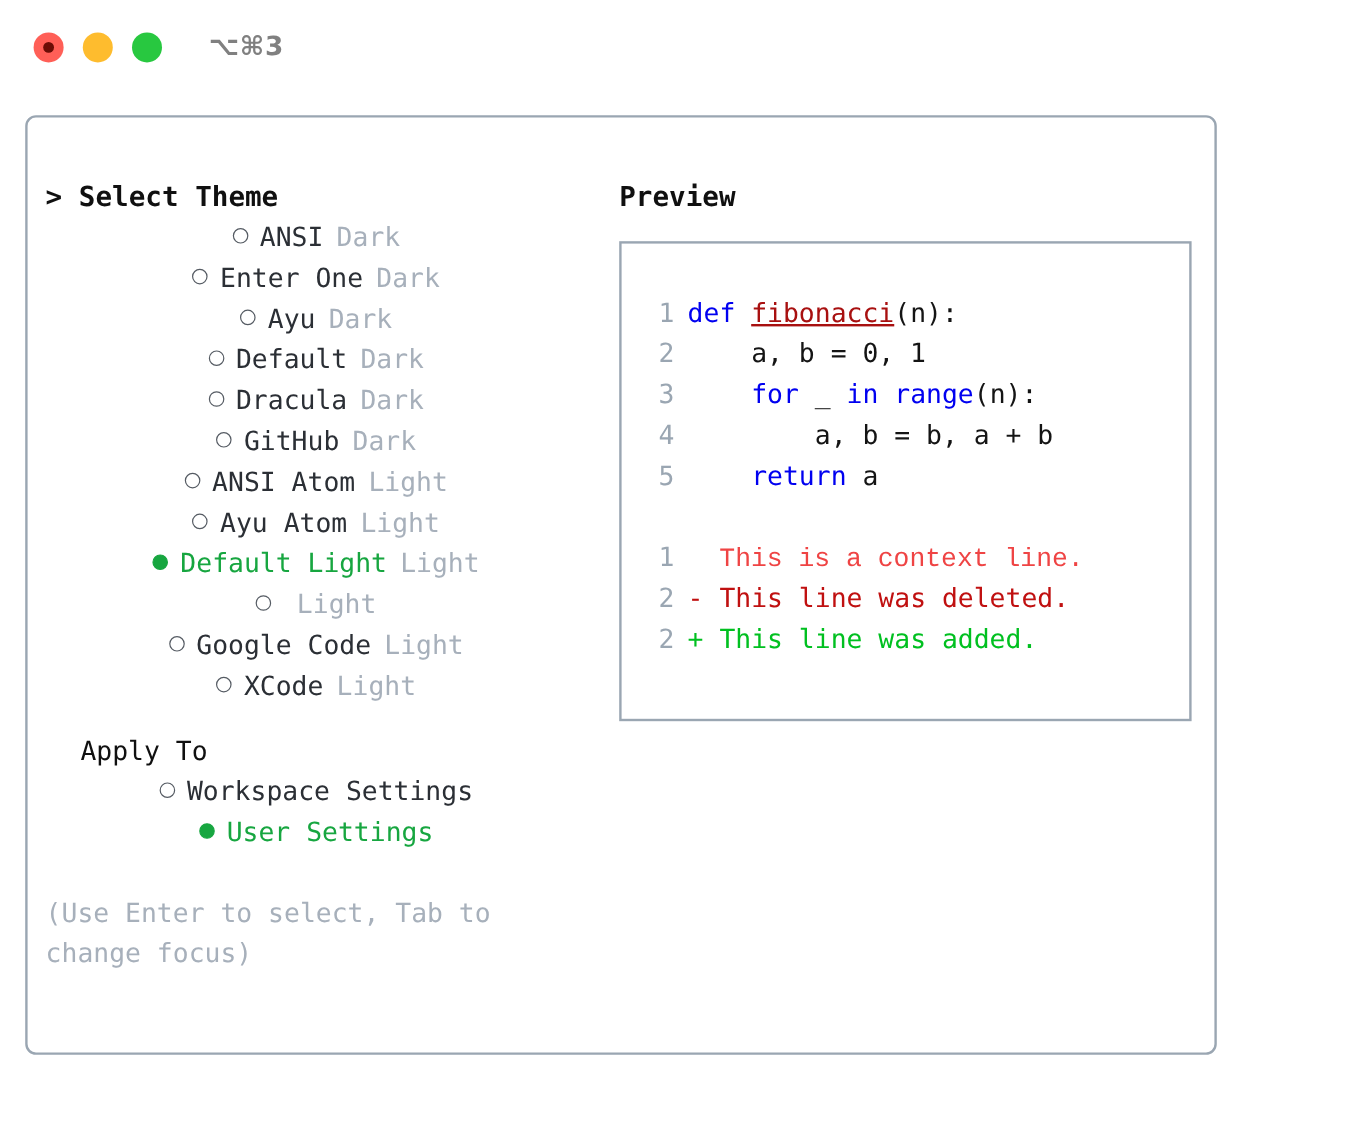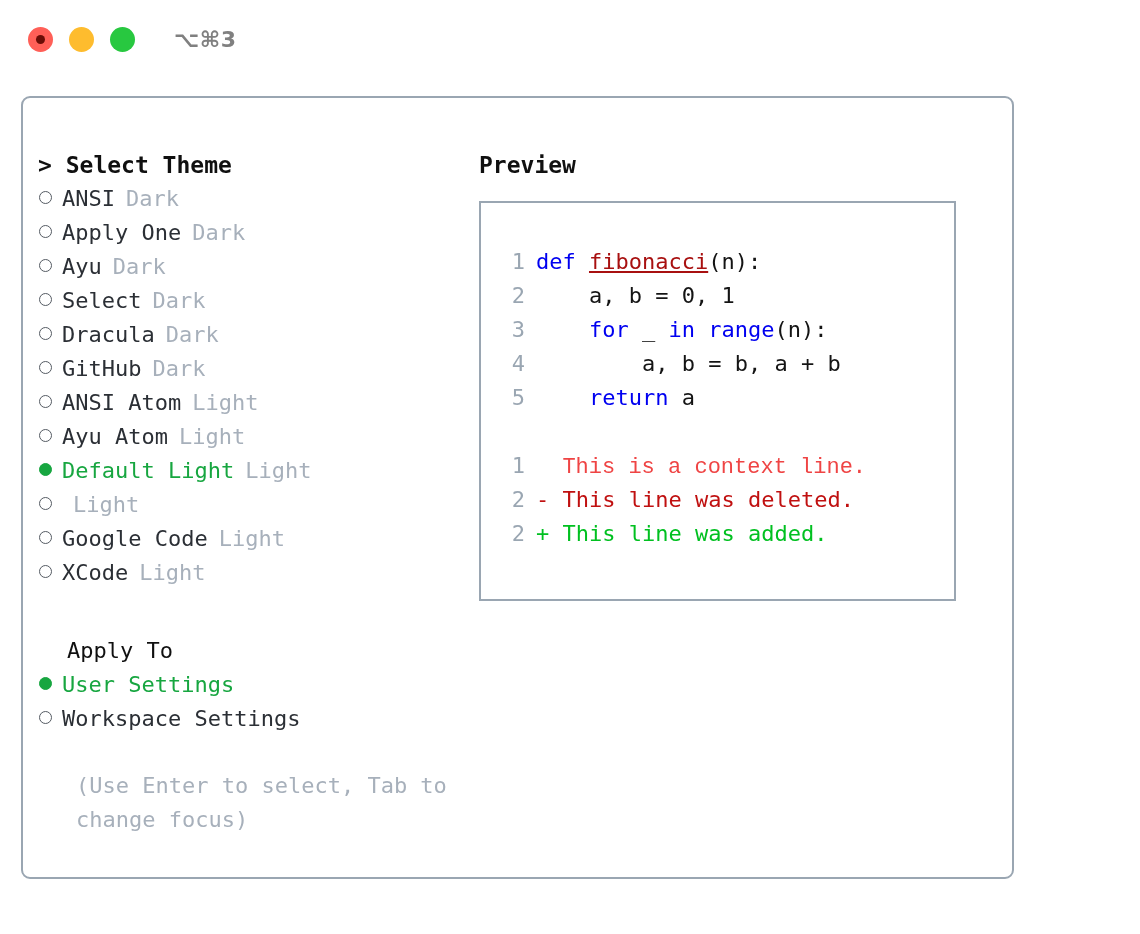--- a/index.html
+++ b/index.html
@@ -90,20 +90,21 @@
     line-height: 34px;
     white-space: pre;
   }
   .theme-row {
     display: flex;
     align-items: baseline;
     line-height: 34px;
     height: 34px;
     font-size: 22px;
     white-space: pre;
+    justify-content: center;
   }
   .bullet {
     width: 24px;
     flex: 0 0 24px;
     position: relative;
   }
   .bullet-glyph {
     position: absolute;
     left: 1px;
     top: -15px;
@@ -122,47 +123,46 @@
   }
   .theme-name { color: #2b2f35; }
   .theme-row.selected .theme-name { color: #17a640; }
   .theme-variant {
     color: #a7b0bb;
     margin-left: 11px;
   }
 
   
   #apply-group {
-    margin-top: 44px;
+    margin-top: 20px;
   }
   #apply-heading {
     font-size: 22px;
     color: #101010;
     line-height: 34px;
     padding-left: 29px;
     white-space: pre;
   }
   .apply-row { font-size: 22px; }
   .apply-row .theme-name { color: #2b2f35; }
   .apply-row.selected .theme-name { color: #17a640; }
 
   
   #hint-text {
     margin-top: 33px;
     font-size: 22px;
     color: #a7b0bb;
     line-height: 34px;
     width: 410px;
-    margin-left: 38px;
   }
 
   
   #preview-column {
     position: absolute;
-    left: 456px;
+    left: 493px;
     top: 50px;
     width: 500px;
   }
   #preview-heading {
     font-size: 23px;
     font-weight: bold;
     color: #101010;
     line-height: 34px;
   }
   #preview-box {
@@ -220,38 +220,38 @@
   </div>
 
   <div id="main-panel">
 
     <div id="theme-column">
 
       <div id="theme-heading">&gt; Select Theme</div>
 
       <div id="theme-list">
           <div class="theme-row bullet-off"><span class="bullet"><span class="bullet-glyph"></span></span><span class="theme-name">ANSI</span><span class="theme-variant">Dark</span></div>
-          <div class="theme-row bullet-off"><span class="bullet"><span class="bullet-glyph"></span></span><span class="theme-name">Apply One</span><span class="theme-variant">Dark</span></div>
+          <div class="theme-row bullet-off"><span class="bullet"><span class="bullet-glyph"></span></span><span class="theme-name">Enter One</span><span class="theme-variant">Dark</span></div>
           <div class="theme-row bullet-off"><span class="bullet"><span class="bullet-glyph"></span></span><span class="theme-name">Ayu</span><span class="theme-variant">Dark</span></div>
-          <div class="theme-row bullet-off"><span class="bullet"><span class="bullet-glyph"></span></span><span class="theme-name">Select</span><span class="theme-variant">Dark</span></div>
+          <div class="theme-row bullet-off"><span class="bullet"><span class="bullet-glyph"></span></span><span class="theme-name">Default</span><span class="theme-variant">Dark</span></div>
           <div class="theme-row bullet-off"><span class="bullet"><span class="bullet-glyph"></span></span><span class="theme-name">Dracula</span><span class="theme-variant">Dark</span></div>
           <div class="theme-row bullet-off"><span class="bullet"><span class="bullet-glyph"></span></span><span class="theme-name">GitHub</span><span class="theme-variant">Dark</span></div>
           <div class="theme-row bullet-off"><span class="bullet"><span class="bullet-glyph"></span></span><span class="theme-name">ANSI Atom</span><span class="theme-variant">Light</span></div>
           <div class="theme-row bullet-off"><span class="bullet"><span class="bullet-glyph"></span></span><span class="theme-name">Ayu Atom</span><span class="theme-variant">Light</span></div>
           <div class="theme-row bullet-on selected"><span class="bullet"><span class="bullet-glyph"></span></span><span class="theme-name">Default Light</span><span class="theme-variant">Light</span></div>
           <div class="theme-row bullet-off"><span class="bullet"><span class="bullet-glyph"></span></span><span class="theme-variant">Light</span></div>
           <div class="theme-row bullet-off"><span class="bullet"><span class="bullet-glyph"></span></span><span class="theme-name">Google Code</span><span class="theme-variant">Light</span></div>
           <div class="theme-row bullet-off"><span class="bullet"><span class="bullet-glyph"></span></span><span class="theme-name">XCode</span><span class="theme-variant">Light</span></div>
         </div>
 
       <div id="apply-group">
         <div id="apply-heading">Apply To</div>
         <div id="apply-list">
+            <div class="theme-row apply-row bullet-off"><span class="bullet"><span class="bullet-glyph"></span></span><span class="theme-name">Workspace Settings</span></div>
             <div class="theme-row apply-row bullet-on selected"><span class="bullet"><span class="bullet-glyph"></span></span><span class="theme-name">User Settings</span></div>
-            <div class="theme-row apply-row bullet-off"><span class="bullet"><span class="bullet-glyph"></span></span><span class="theme-name">Workspace Settings</span></div>
           </div>
       </div>
 
       <div id="hint-text">(Use Enter to select, Tab to change focus)</div>
     </div>
 
     <div id="preview-column">
       <div id="preview-heading">Preview</div>
       <div id="preview-box">
         <div id="code-area"><div class="code-line"><span class="lineno">1</span><span class="code-text"><span class="tok-kw">def </span><span class="tok-fn">fibonacci</span><span class="tok-plain">(n):</span></span></div><div class="code-line"><span class="lineno">2</span><span class="code-text"><span class="tok-plain">    a, b = 0, 1</span></span></div><div class="code-line"><span class="lineno">3</span><span class="code-text"><span class="tok-plain">    </span><span class="tok-kw">for</span><span class="tok-plain"> _ </span><span class="tok-kw">in</span><span class="tok-plain"> </span><span class="tok-kw">range</span><span class="tok-plain">(n):</span></span></div><div class="code-line"><span class="lineno">4</span><span class="code-text"><span class="tok-plain">        a, b = b, a + b</span></span></div><div class="code-line"><span class="lineno">5</span><span class="code-text"><span class="tok-plain">    </span><span class="tok-kw">return</span><span class="tok-plain"> a</span></span></div><div class="blank-line"></div><div class="code-line"><span class="lineno">1</span><span class="diff-ctx">  </span><span class="diff-ctx">This is a context line.</span></div><div class="code-line"><span class="lineno">2</span><span class="diff-del">- </span><span class="diff-del">This line was deleted.</span></div><div class="code-line"><span class="lineno">2</span><span class="diff-add">+ </span><span class="diff-add">This line was added.</span></div></div>

